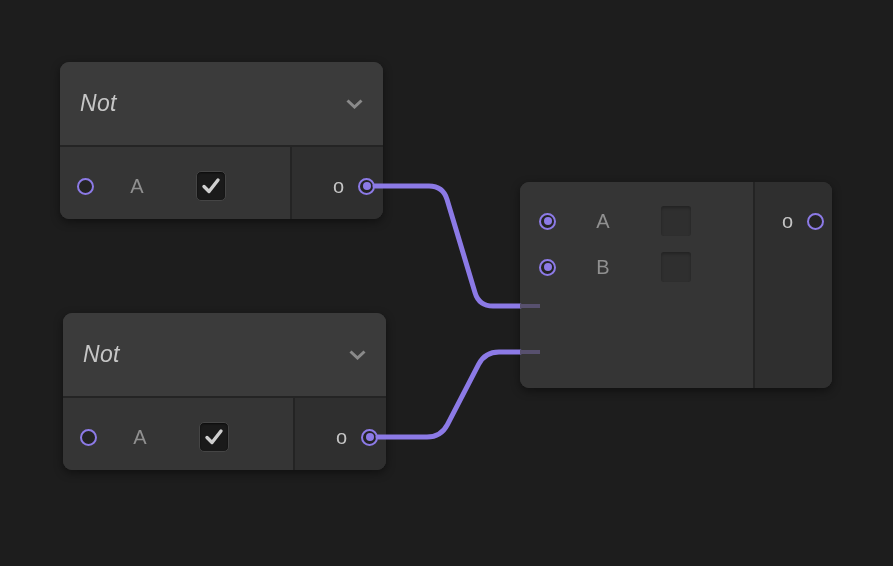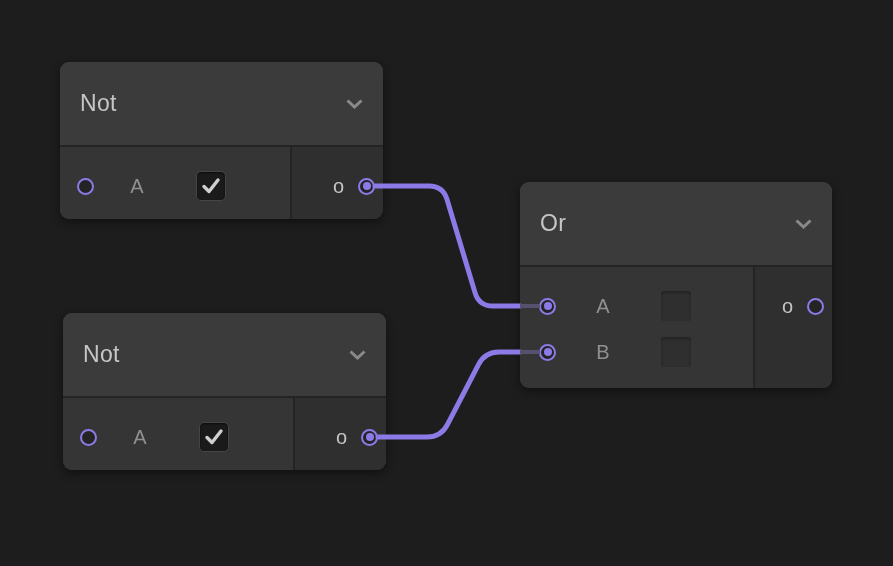--- a/index.html
+++ b/index.html
@@ -22,20 +22,21 @@
   }
   .node-not-1{left:60px;top:62px;width:323px;height:157px;}
   .node-not-2{left:63px;top:313px;width:323px;height:157px;}
   .node-or-1{left:520px;top:182px;width:312px;height:206px;}
 
   .node-header{
     height:85px;flex:none;box-sizing:border-box;
     background:#3b3b3b;border-bottom:2px solid #242424;
     display:flex;align-items:center;justify-content:space-between;
     padding:0 20px;
+    font-style:italic;
   }
   .node-title{font-size:23px;color:#c6c6c6;letter-spacing:0.3px;}
   .chevron{display:block;}
 
   .node-body{flex:1;display:flex;}
   .body-left{flex:1;padding-top:16px;background:#353535;}
   .body-right{
     width:93px;flex:none;box-sizing:border-box;
     background:#2f2f2f;border-left:2px solid #242424;
     padding-top:16px;
@@ -145,26 +146,20 @@
       <div class="body-right">
         <div class="row">
           <span class="out-label">o</span>
           <span class="port connected"></span>
         </div>
       </div>
     </div>
   </div>
 
   <div class="node node-or-1">
-    <div class="node-header">
-      <span class="node-title">Or</span>
-      <svg class="chevron" width="17" height="10" viewBox="0 0 17 10">
-        <polyline points="1.5,1.5 8.5,8 15.5,1.5" fill="none" stroke="#8a8a8a" stroke-width="3"></polyline>
-      </svg>
-    </div>
     <div class="node-body">
       <div class="body-left">
         <div class="row">
           <span class="port connected"></span>
           <span class="port-label">A</span>
           <span class="square-disabled"></span>
         </div>
         <div class="row">
           <span class="port connected"></span>
           <span class="port-label">B</span>

